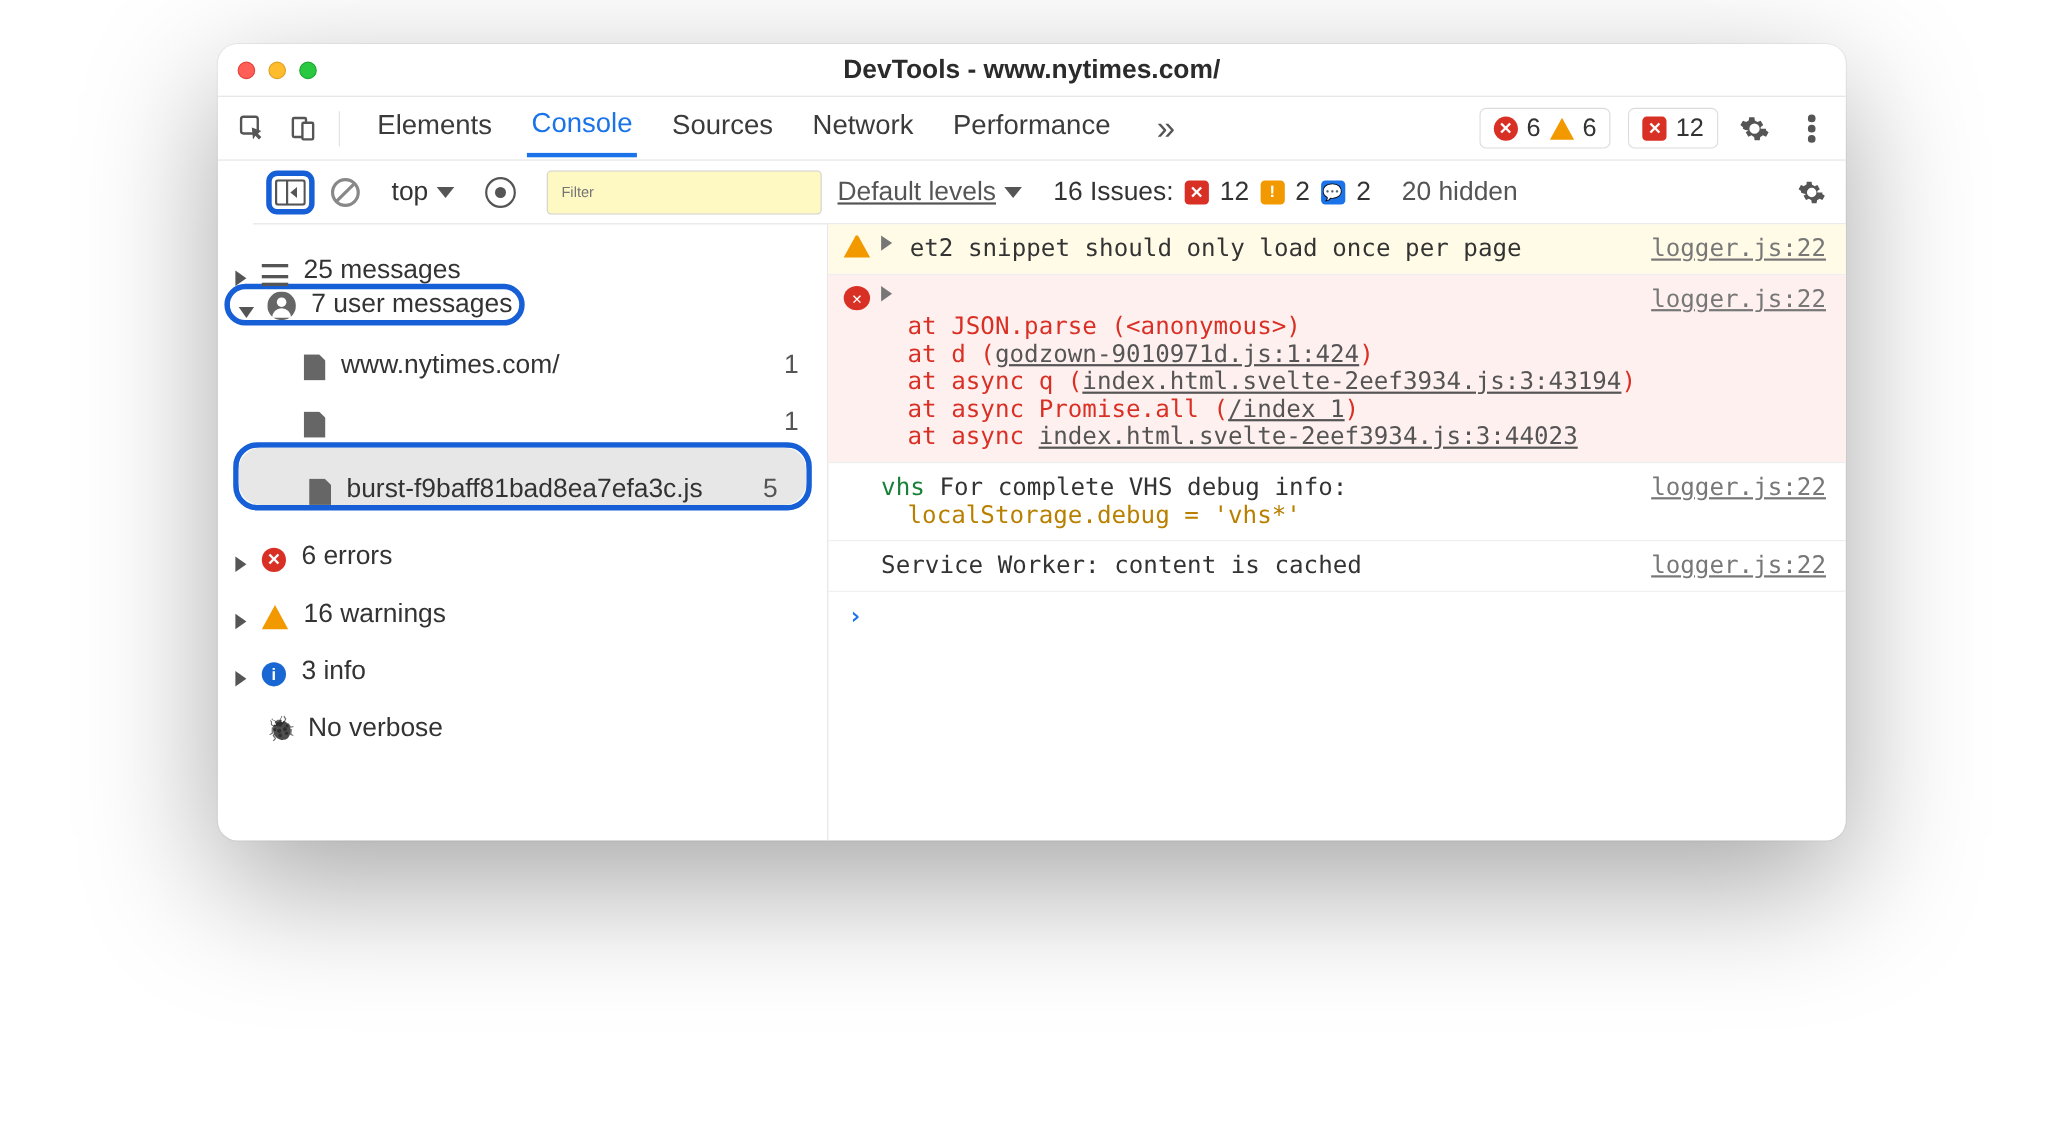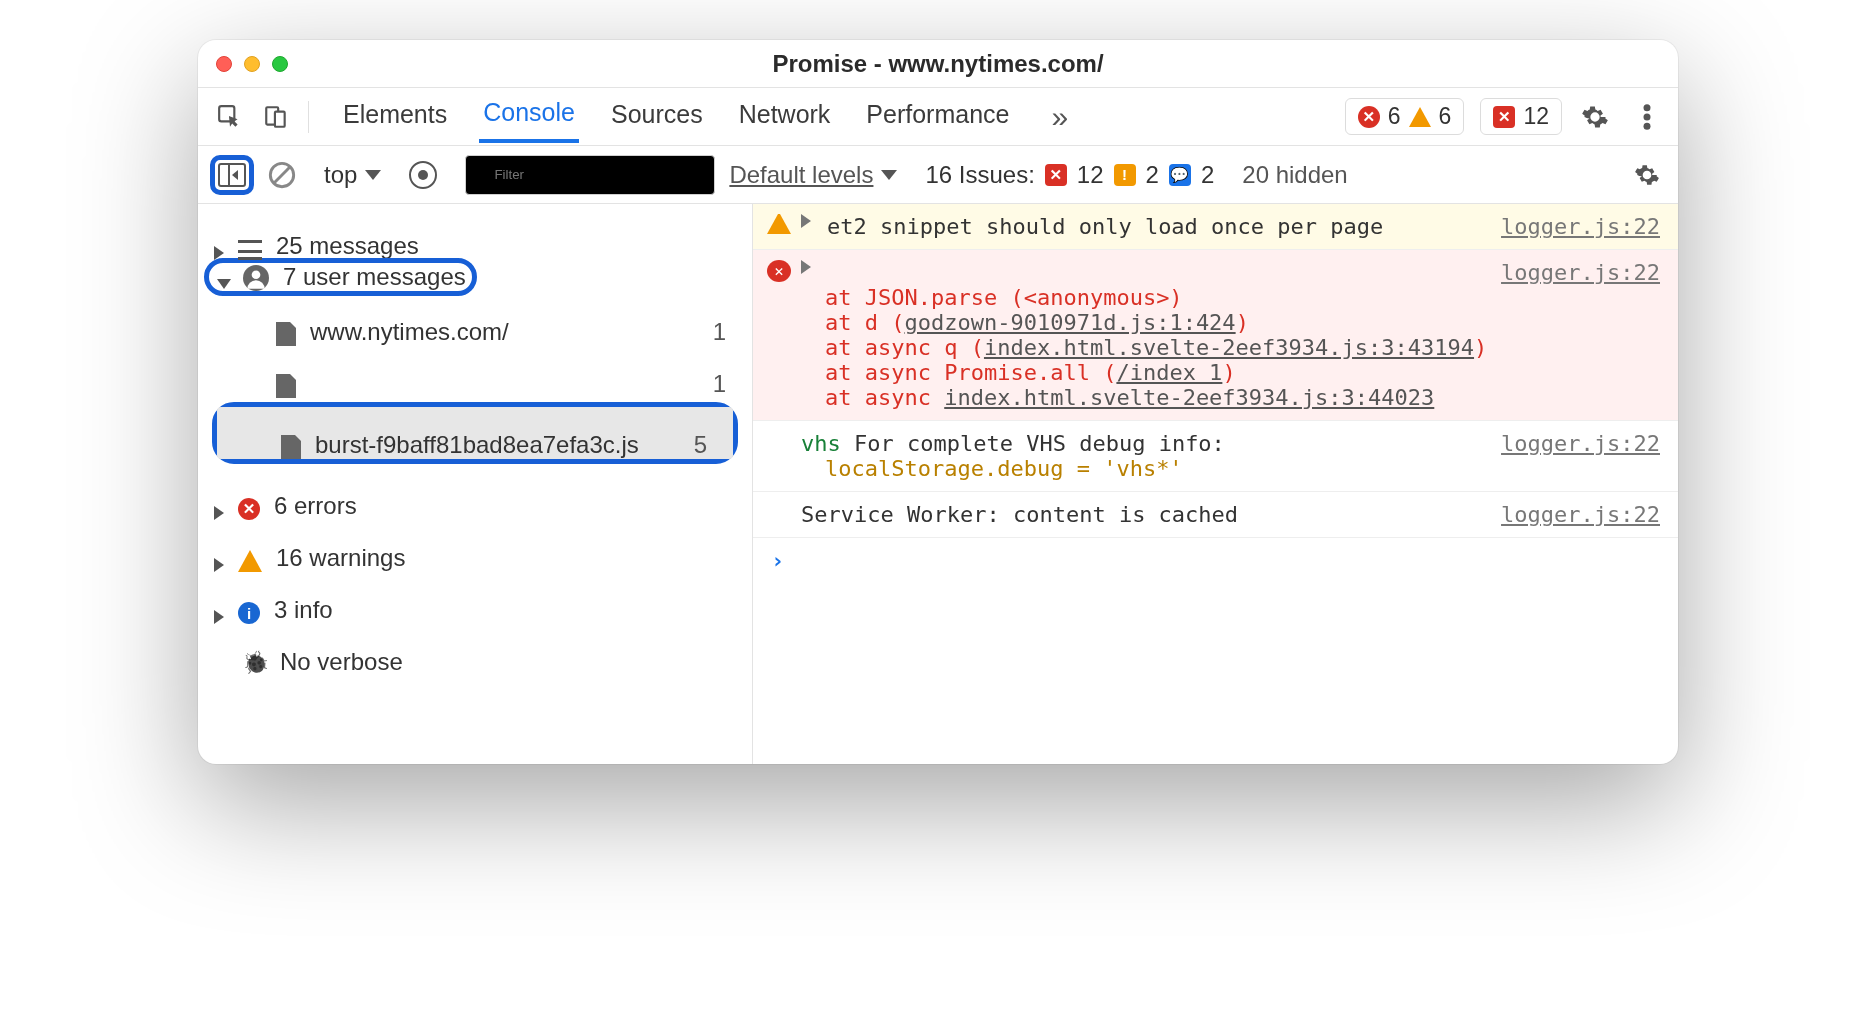--- a/index.html
+++ b/index.html
@@ -26,27 +26,27 @@
   .more-tabs { font-size:30px; color:#555; padding:0 10px;}
   .spacer { flex:1; }
   .pill { display:inline-flex; align-items:center; gap:8px; border:1px solid #dcdcdc; border-radius:6px; padding:4px 12px; font-size:23px; color:#333; margin-left:10px; background:#fff;}
   .circle-icon{width:22px;height:22px;border-radius:50%;display:inline-flex;align-items:center;justify-content:center;color:#fff;font-weight:700;font-size:15px;}
   .ci-error{background:#d93025;}
   .ci-info{background:#1967d2;}
   .ci-ext{background:#d93025;border-radius:4px;}
   .gear, .kebab { width:38px;height:38px;display:flex;align-items:center;justify-content:center;color:#555; margin-left:8px;}
 
   
-  .filterbar { height:58px; display:flex; align-items:center; padding:0 12px; border-bottom:1px solid #e3e3e3; gap:14px; font-size:24px; color:#333;}
+  .filterbar { height:58px; display:flex; align-items:center; padding:0 12px; border-bottom:1px solid #e3e3e3; gap:14px; font-size:24px; color:#333;margin-left:32px;}
   .hl-ring { border:5px solid #175fd6; border-radius:10px; padding:3px; display:flex; align-items:center; justify-content:center;}
   .ctx { display:flex; align-items:center; gap:8px; color:#333;}
   .tri-down{width:0;height:0;border-left:8px solid transparent;border-right:8px solid transparent;border-top:10px solid #555;}
   .eye { width:28px;height:28px;border:2px solid #555;border-radius:50%;position:relative;}
   .eye::after{content:"";position:absolute;inset:7px;border-radius:50%;background:#555;}
-  .filter-input { flex:0 0 250px; height:40px; border:1px solid #d0d0d0; border-radius:4px; background:#000000; padding:0 28px; color:#888; }
+  .filter-input { flex:0 0 250px; height:40px; border:1px solid #d0d0d0; border-radius:4px; background:#fef9c3; padding:0 12px; color:#888; }
   .lvlsel{color:#555;text-decoration:underline;} .hidden-ct{color:#555;}
   .issues { display:flex; align-items:center; gap:10px; color:#333;}
   .sq-icon{width:22px;height:22px;border-radius:4px;display:inline-flex;align-items:center;justify-content:center;color:#fff;font-weight:700;font-size:15px;}
   .sq-err{background:#d93025;} .sq-warn{background:#f29900;} .sq-info{background:#1a73e8;}
 
   
   .body { display:flex; height:calc(100% - 48px - 58px - 58px); min-height:560px;}
   .sidebar { width:555px; border-right:1px solid #e3e3e3; font-size:24px; color:#333; padding-top:4px;}
   .row { display:flex; align-items:flex-end; height:52px; padding-left:16px; gap:14px;}
   .row .arrow{width:0;height:0;border-left:10px solid #555;border-top:7px solid transparent;border-bottom:7px solid transparent;cursor:pointer;}
@@ -84,21 +84,21 @@
 <body>
 
 <div class="frame">
 
   <div class="titlebar">
     <div class="traffic">
       <div class="dot r"></div>
       <div class="dot y"></div>
       <div class="dot g"></div>
     </div>
-    <div class="title">Promise - www.nytimes.com/</div>
+    <div class="title">DevTools - www.nytimes.com/</div>
   </div>
 
   <div class="tabs">
     <div class="iconbtn">
       <svg width="26" height="26" viewBox="0 0 24 24" fill="none" stroke="#555" stroke-width="2">
           <rect x="2" y="2" width="14" height="14" rx="2"></rect>
           <path d="M11 11l8 3-3 2 3 3-2 2-3-3-2 3z" fill="#555" stroke="none"></path>
         </svg>
     </div>
     <div class="iconbtn">
@@ -216,21 +216,21 @@
       <div class="row sub">
         <span class="file-icon"></span>
         <span>www.nytimes.com/</span>
         <span class="count">1</span>
       </div>
       <div class="row sub">
         <span class="file-icon"></span>
         <span class="count">1</span>
       </div>
       <div class="selected-ring">
-        <div class="row sub selected" style="padding-left:64px;border-radius:4px;">
+        <div class="row sub selected" style="padding-left:64px;border-radius:20px;">
           <span class="file-icon"></span>
           <span>burst-f9baff81bad8ea7efa3c.js</span>
           <span class="count">5</span>
         </div>
       </div>
 
       <div class="row">
         <span class="arrow"></span>
         <span class="circle-icon ci-error">✕</span>
         <span>6 errors</span>

